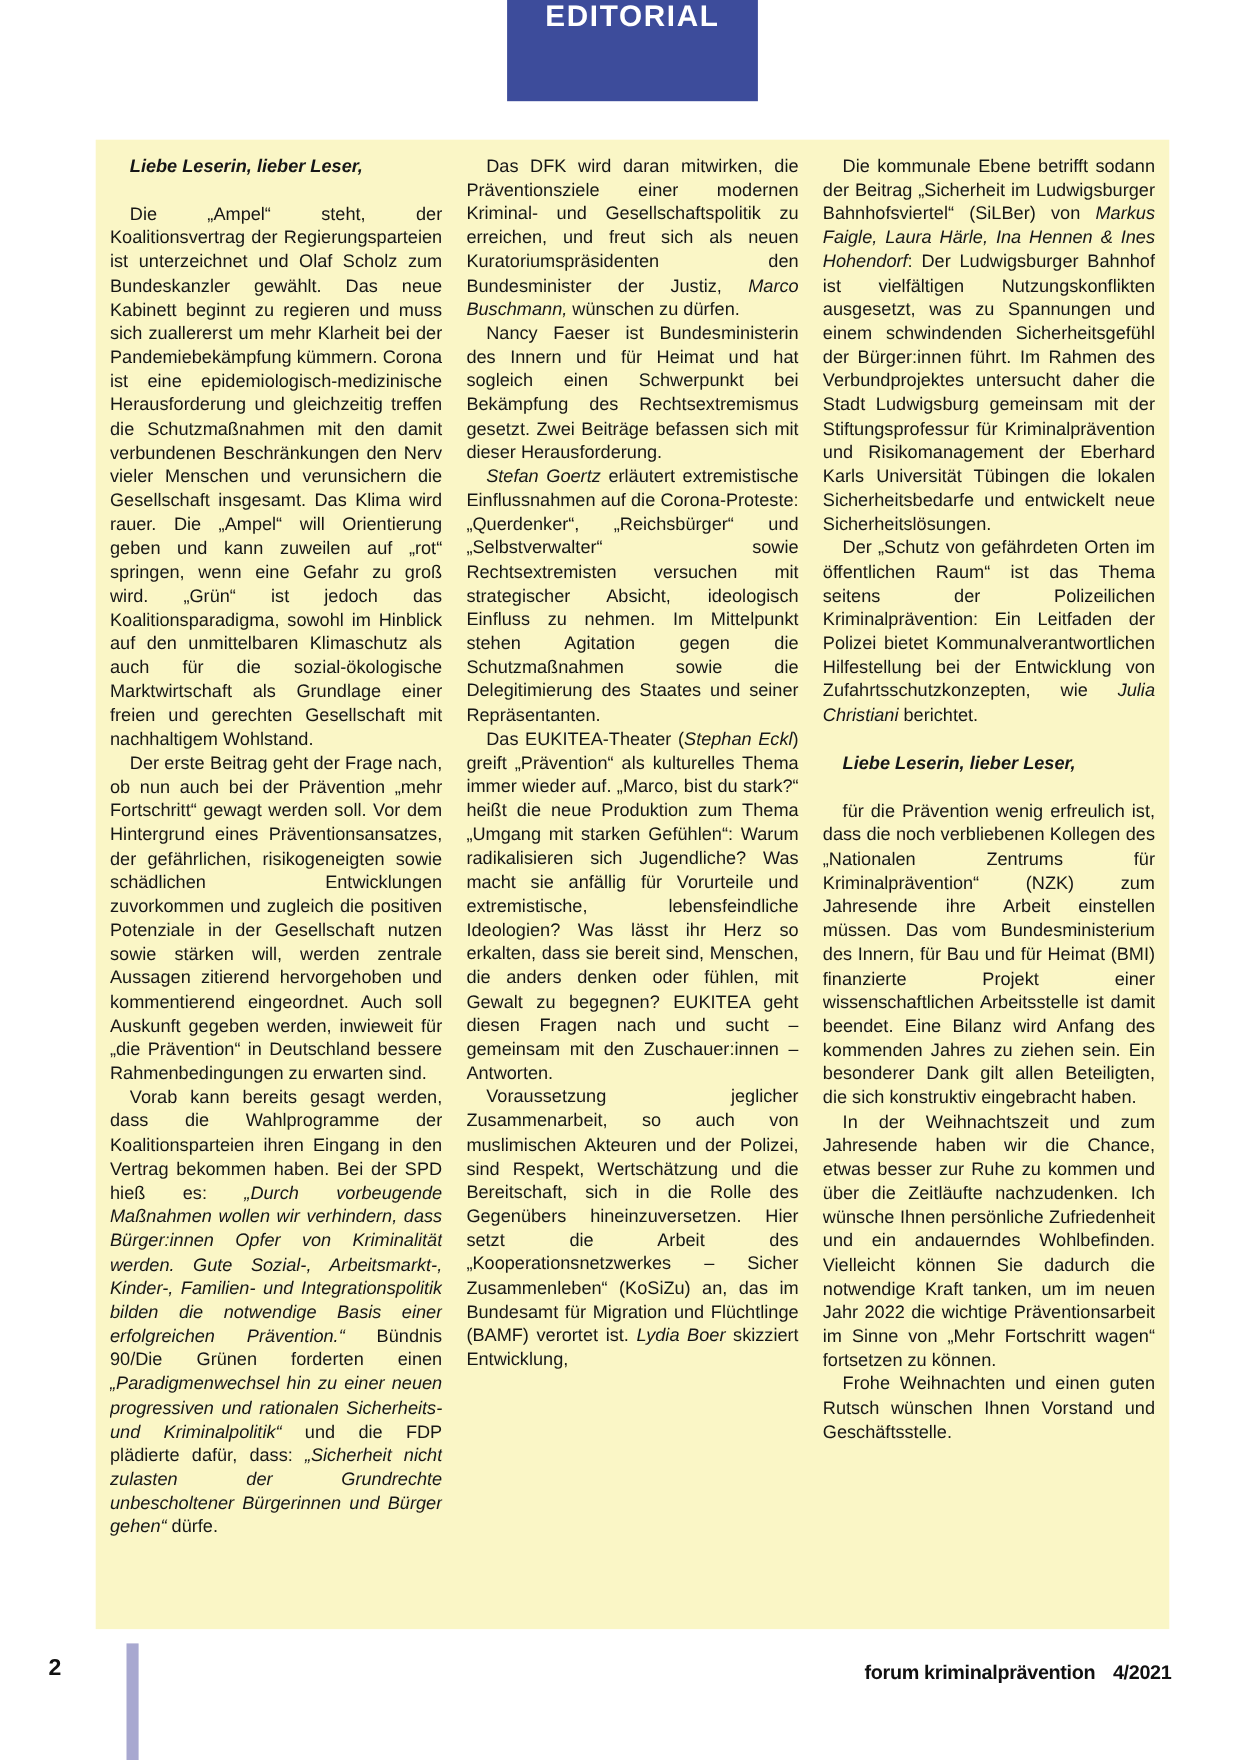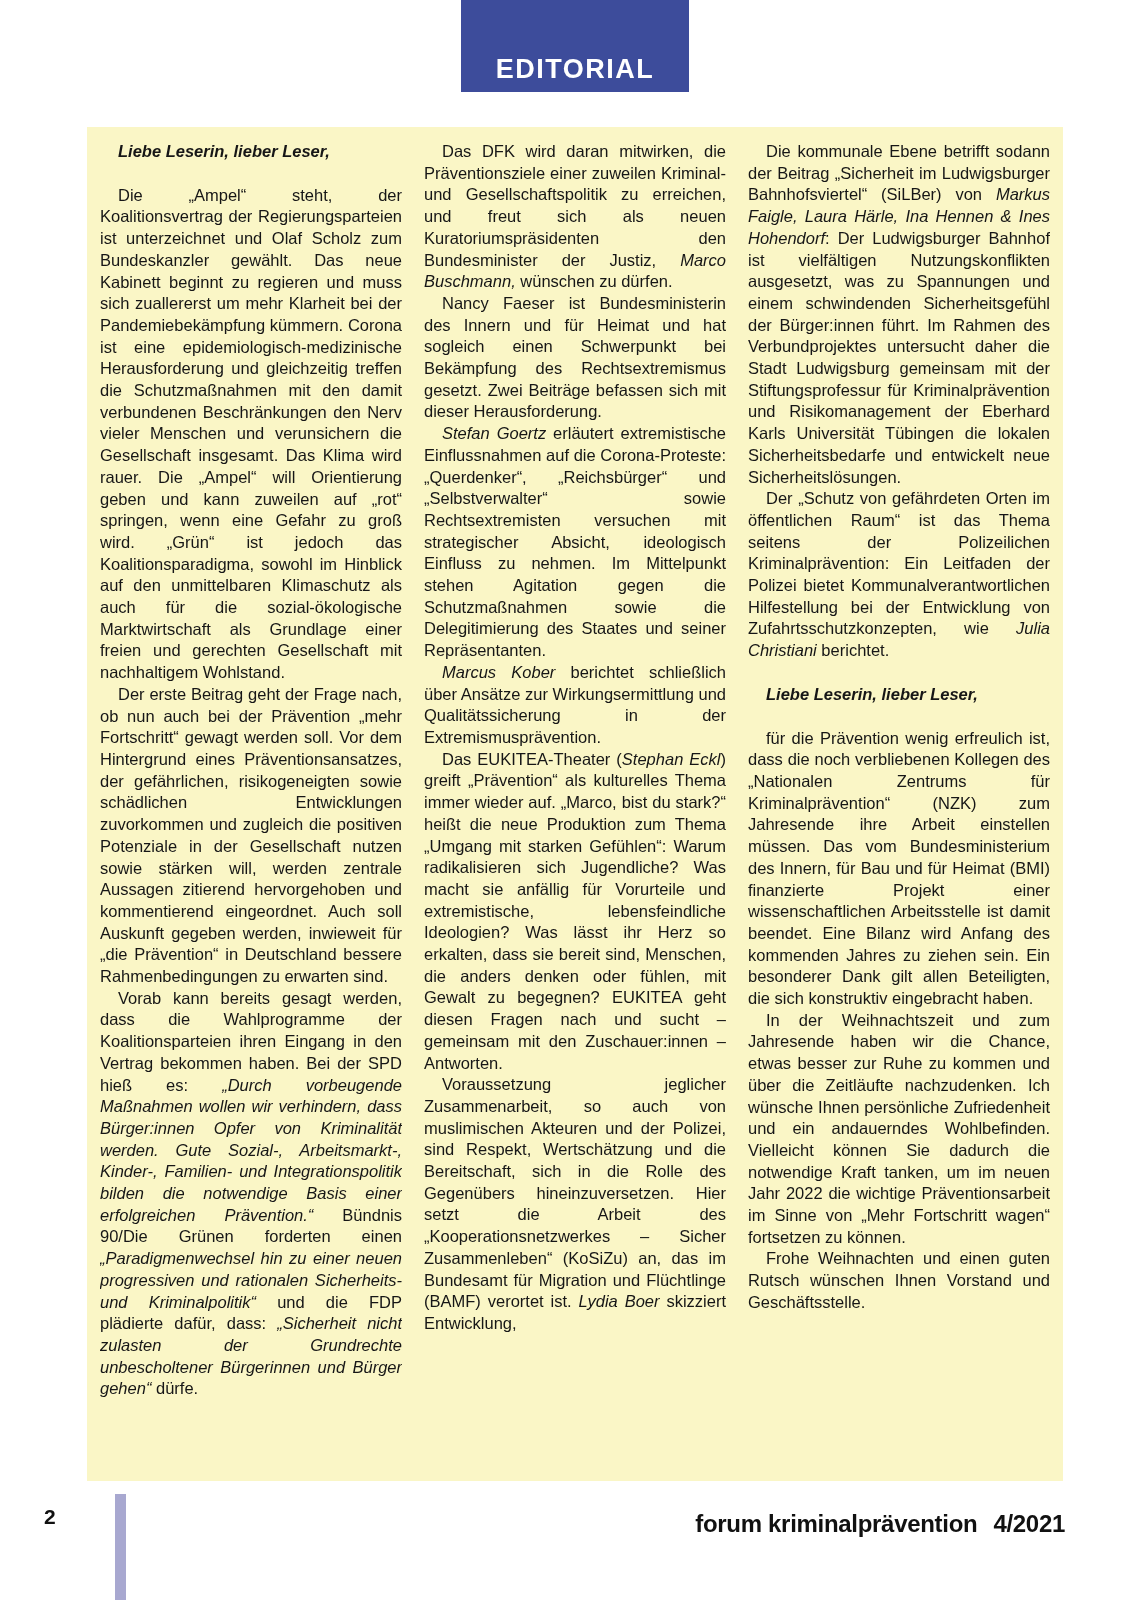--- a/index.html
+++ b/index.html
@@ -8,21 +8,20 @@
     background: #ffffff;
     font-family: "Liberation Sans", sans-serif;
     position: relative;
     overflow: hidden;
   }
   .header-box {
     position: absolute;
     left: 461px; top: 0;
     width: 228px; height: 92px;
     display: flex;
-    align-items: flex-end;
     justify-content: center;
   }
   .header-title {
     color: #ffffff;
     font-weight: bold;
     font-size: 27px;
     letter-spacing: 1.5px;
     padding-bottom: 7px;
   }
   .content-area {
@@ -68,21 +67,21 @@
     color: #111111;
   }
   .footer-bar {
     position: absolute;
     left: 115px; top: 1494px;
     width: 11px; height: 106px;
   }
   .footer-journal {
     position: absolute;
     right: 67px; top: 1510px;
-    font-size: 24px;
+    font-size: 18px;
     font-weight: bold;
     color: #111111;
     letter-spacing: -0.3px;
   }
   .footer-journal .issue { margin-left: 16px; }
 </style>
 </head>
 <body>
 
 <div class="header-box" style="background: rgb(61, 76, 155);">
@@ -90,24 +89,23 @@
 </div>
 
 <div class="content-area" style="background: rgb(250, 246, 198);">
   <div class="text-col">
       <p class="salutation"><span>Liebe Leserin, lieber Leser,</span></p>
       <p class="para"><span>Die „Ampel“ steht, der Koalitionsvertrag der Regierungsparteien ist unterzeichnet und Olaf Scholz zum Bundeskanzler gewählt. Das neue Kabinett beginnt zu regieren und muss sich zuallererst um mehr Klarheit bei der Pandemiebekämpfung kümmern. Corona ist eine epidemiologisch-medizinische Herausforderung und gleichzeitig treffen die Schutzmaßnahmen mit den damit verbundenen Beschränkungen den Nerv vieler Menschen und verunsichern die Gesellschaft insgesamt. Das Klima wird rauer. Die „Ampel“ will Orientierung geben und kann zuweilen auf „rot“ springen, wenn eine Gefahr zu groß wird. „Grün“ ist jedoch das Koalitionsparadigma, sowohl im Hinblick auf den unmittelbaren Klimaschutz als auch für die sozial-ökologische Marktwirtschaft als Grundlage einer freien und gerechten Gesellschaft mit nachhaltigem Wohlstand.</span></p>
       <p class="para"><span>Der erste Beitrag geht der Frage nach, ob nun auch bei der Prävention „mehr Fortschritt“ gewagt werden soll. Vor dem Hintergrund eines Präventionsansatzes, der gefährlichen, risikogeneigten sowie schädlichen Entwicklungen zuvorkommen und zugleich die positiven Potenziale in der Gesellschaft nutzen sowie stärken will, werden zentrale Aussagen zitierend hervorgehoben und kommentierend eingeordnet. Auch soll Auskunft gegeben werden, inwieweit für „die Prävention“ in Deutschland bessere Rahmenbedingungen zu erwarten sind.</span></p>
       <p class="para"><span>Vorab kann bereits gesagt werden, dass die Wahlprogramme der Koalitionsparteien ihren Eingang in den Vertrag bekommen haben. Bei der SPD hieß es: </span><span class="italic">„Durch vorbeugende Maßnahmen wollen wir verhindern, dass Bürger:innen Opfer von Kriminalität werden. Gute Sozial-, Arbeitsmarkt-, Kinder-, Familien- und Integrationspolitik bilden die notwendige Basis einer erfolgreichen Prävention.“</span><span> Bündnis 90/Die Grünen forderten einen </span><span class="italic">„Paradigmenwechsel hin zu einer neuen progressiven und rationalen Sicherheits- und Kriminalpolitik“</span><span> und die FDP plädierte dafür, dass: </span><span class="italic">„Sicherheit nicht zulasten der Grundrechte unbescholtener Bürgerinnen und Bürger gehen“</span><span> dürfe.</span></p>
     </div>
   <div class="text-col">
-      <p class="para"><span>Das DFK wird daran mitwirken, die Präventionsziele einer zuweilen Kriminal- und Gesellschaftspolitik zu erreichen, und freut sich als neuen Kuratoriumspräsidenten den Bundesminister der Justiz, </span><span class="italic">Marco Buschmann,</span><span> wünschen zu dürfen.</span></p>
+      <p class="para"><span>Das DFK wird daran mitwirken, die Präventionsziele einer modernen Kriminal- und Gesellschaftspolitik zu erreichen, und freut sich als neuen Kuratoriumspräsidenten den Bundesminister der Justiz, </span><span class="italic">Marco Buschmann,</span><span> wünschen zu dürfen.</span></p>
       <p class="para"><span>Nancy Faeser ist Bundesministerin des Innern und für Heimat und hat sogleich einen Schwerpunkt bei Bekämpfung des Rechtsextremismus gesetzt. Zwei Beiträge befassen sich mit dieser Herausforderung.</span></p>
       <p class="para"><span class="italic">Stefan Goertz</span><span> erläutert extremistische Einflussnahmen auf die Corona-Proteste: „Querdenker“, „Reichsbürger“ und „Selbstverwalter“ sowie Rechtsextremisten versuchen mit strategischer Absicht, ideologisch Einfluss zu nehmen. Im Mittelpunkt stehen Agitation gegen die Schutzmaßnahmen sowie die Delegitimierung des Staates und seiner Repräsentanten.</span></p>
-      <p class="para"><span class="italic">Marcus Kober</span><span> berichtet schließlich über Ansätze zur Wirkungsermittlung und Qualitätssicherung in der Extremismusprävention.</span></p>
       <p class="para"><span>Das EUKITEA-Theater (</span><span class="italic">Stephan Eckl</span><span>) greift „Prävention“ als kulturelles Thema immer wieder auf. „Marco, bist du stark?“ heißt die neue Produktion zum Thema „Umgang mit starken Gefühlen“: Warum radikalisieren sich Jugendliche? Was macht sie anfällig für Vorurteile und extremistische, lebensfeindliche Ideologien? Was lässt ihr Herz so erkalten, dass sie bereit sind, Menschen, die anders denken oder fühlen, mit Gewalt zu begegnen? EUKITEA geht diesen Fragen nach und sucht – gemeinsam mit den Zuschauer:innen – Antworten.</span></p>
       <p class="para"><span>Voraussetzung jeglicher Zusammenarbeit, so auch von muslimischen Akteuren und der Polizei, sind Respekt, Wertschätzung und die Bereitschaft, sich in die Rolle des Gegenübers hineinzuversetzen. Hier setzt die Arbeit des „Kooperationsnetzwerkes – Sicher Zusammenleben“ (KoSiZu) an, das im Bundesamt für Migration und Flüchtlinge (BAMF) verortet ist. </span><span class="italic">Lydia Boer</span><span> skizziert Entwicklung,</span></p>
     </div>
   <div class="text-col">
       <p class="para"><span>Die kommunale Ebene betrifft sodann der Beitrag „Sicherheit im Ludwigsburger Bahnhofsviertel“ (SiLBer) von </span><span class="italic">Markus Faigle, Laura Härle, Ina Hennen &amp; Ines Hohendorf</span><span>: Der Ludwigsburger Bahnhof ist vielfältigen Nutzungskonflikten ausgesetzt, was zu Spannungen und einem schwindenden Sicherheitsgefühl der Bürger:innen führt. Im Rahmen des Verbundprojektes untersucht daher die Stadt Ludwigsburg gemeinsam mit der Stiftungsprofessur für Kriminalprävention und Risikomanagement der Eberhard Karls Universität Tübingen die lokalen Sicherheitsbedarfe und entwickelt neue Sicherheitslösungen.</span></p>
       <p class="para"><span>Der „Schutz von gefährdeten Orten im öffentlichen Raum“ ist das Thema seitens der Polizeilichen Kriminalprävention: Ein Leitfaden der Polizei bietet Kommunalverantwortlichen Hilfestellung bei der Entwicklung von Zufahrtsschutzkonzepten, wie </span><span class="italic">Julia Christiani</span><span> berichtet.</span></p>
       <p class="salutation"><span>Liebe Leserin, lieber Leser,</span></p>
       <p class="para"><span>für die Prävention wenig erfreulich ist, dass die noch verbliebenen Kollegen des „Nationalen Zentrums für Kriminalprävention“ (NZK) zum Jahresende ihre Arbeit einstellen müssen. Das vom Bundesministerium des Innern, für Bau und für Heimat (BMI) finanzierte Projekt einer wissenschaftlichen Arbeitsstelle ist damit beendet. Eine Bilanz wird Anfang des kommenden Jahres zu ziehen sein. Ein besonderer Dank gilt allen Beteiligten, die sich konstruktiv eingebracht haben.</span></p>
       <p class="para"><span>In der Weihnachtszeit und zum Jahresende haben wir die Chance, etwas besser zur Ruhe zu kommen und über die Zeitläufte nachzudenken. Ich wünsche Ihnen persönliche Zufriedenheit und ein andauerndes Wohlbefinden. Vielleicht können Sie dadurch die notwendige Kraft tanken, um im neuen Jahr 2022 die wichtige Präventionsarbeit im Sinne von „Mehr Fortschritt wagen“ fortsetzen zu können.</span></p>
       <p class="para"><span>Frohe Weihnachten und einen guten Rutsch wünschen Ihnen Vorstand und Geschäftsstelle.</span></p>

